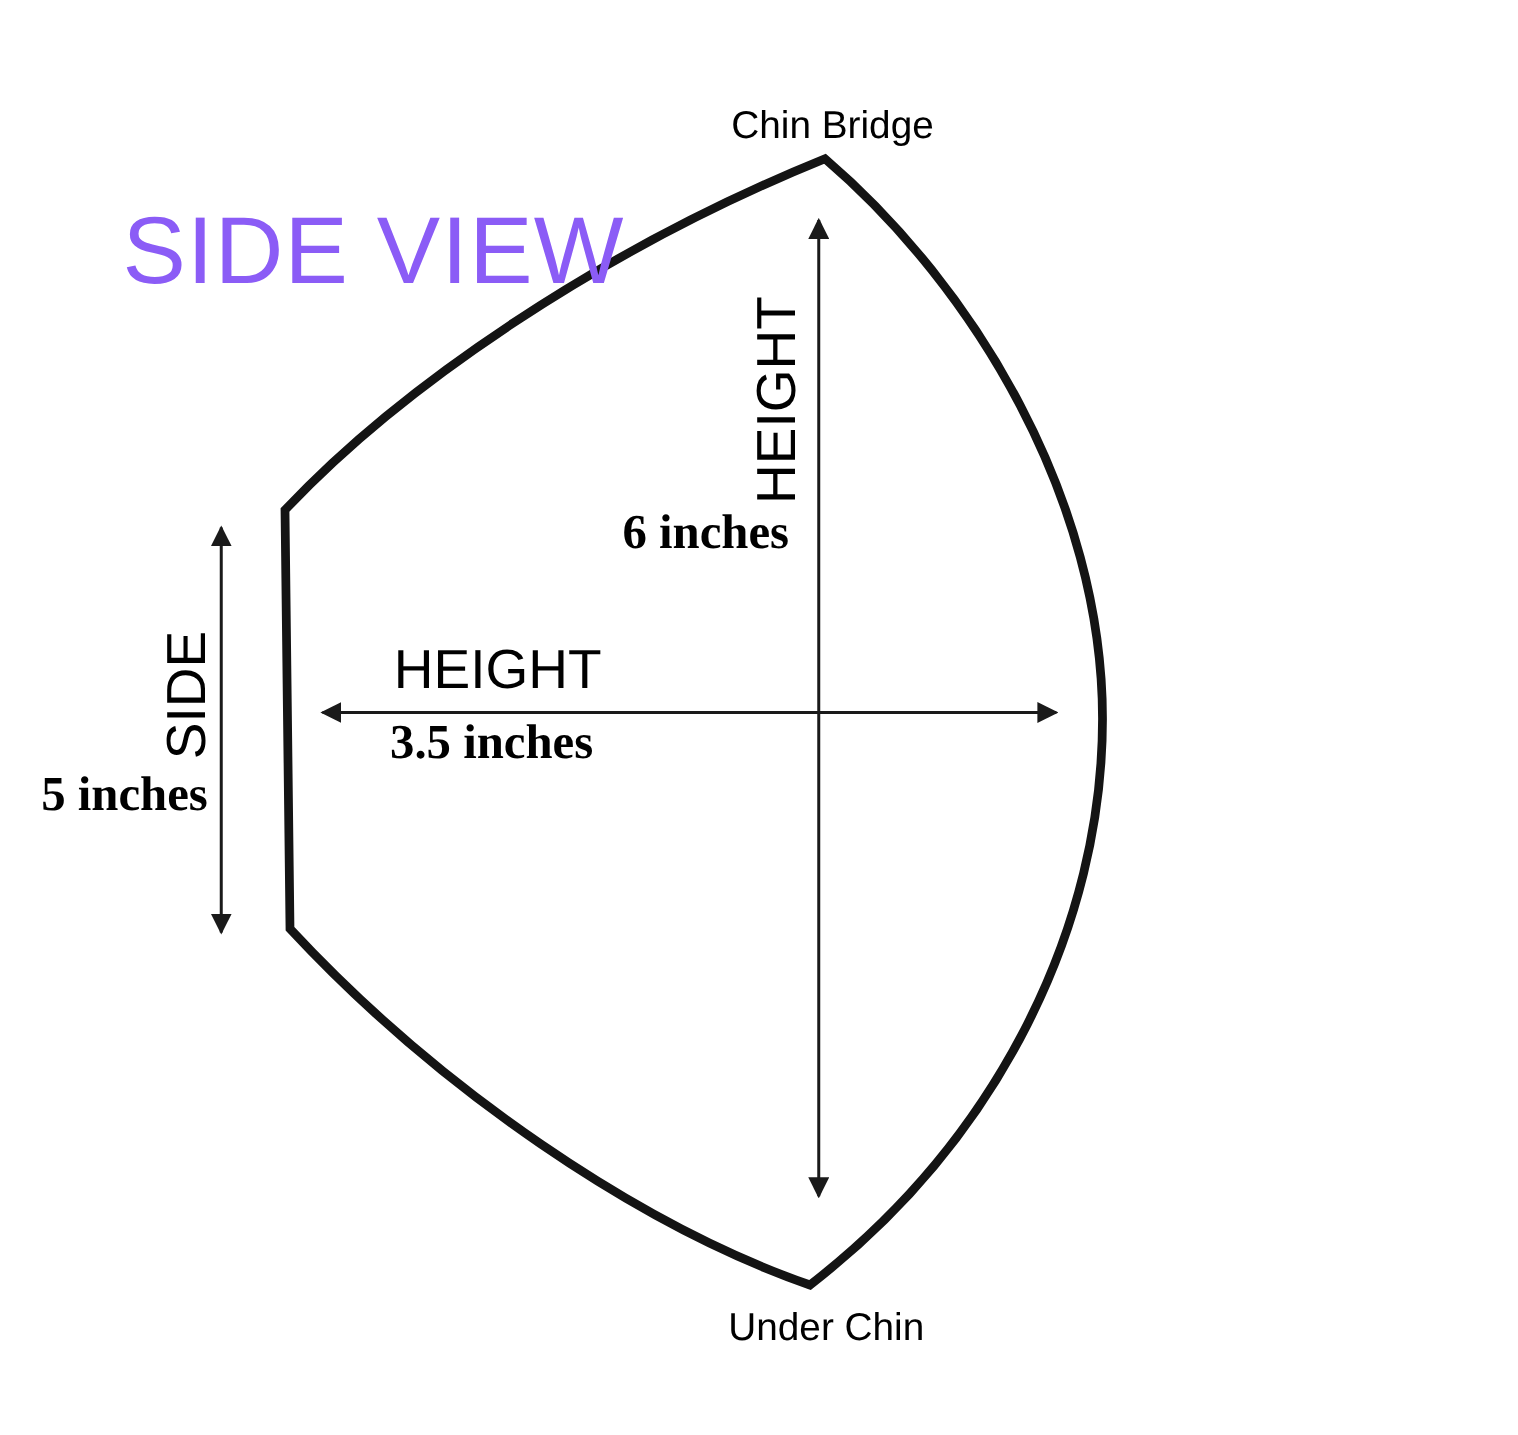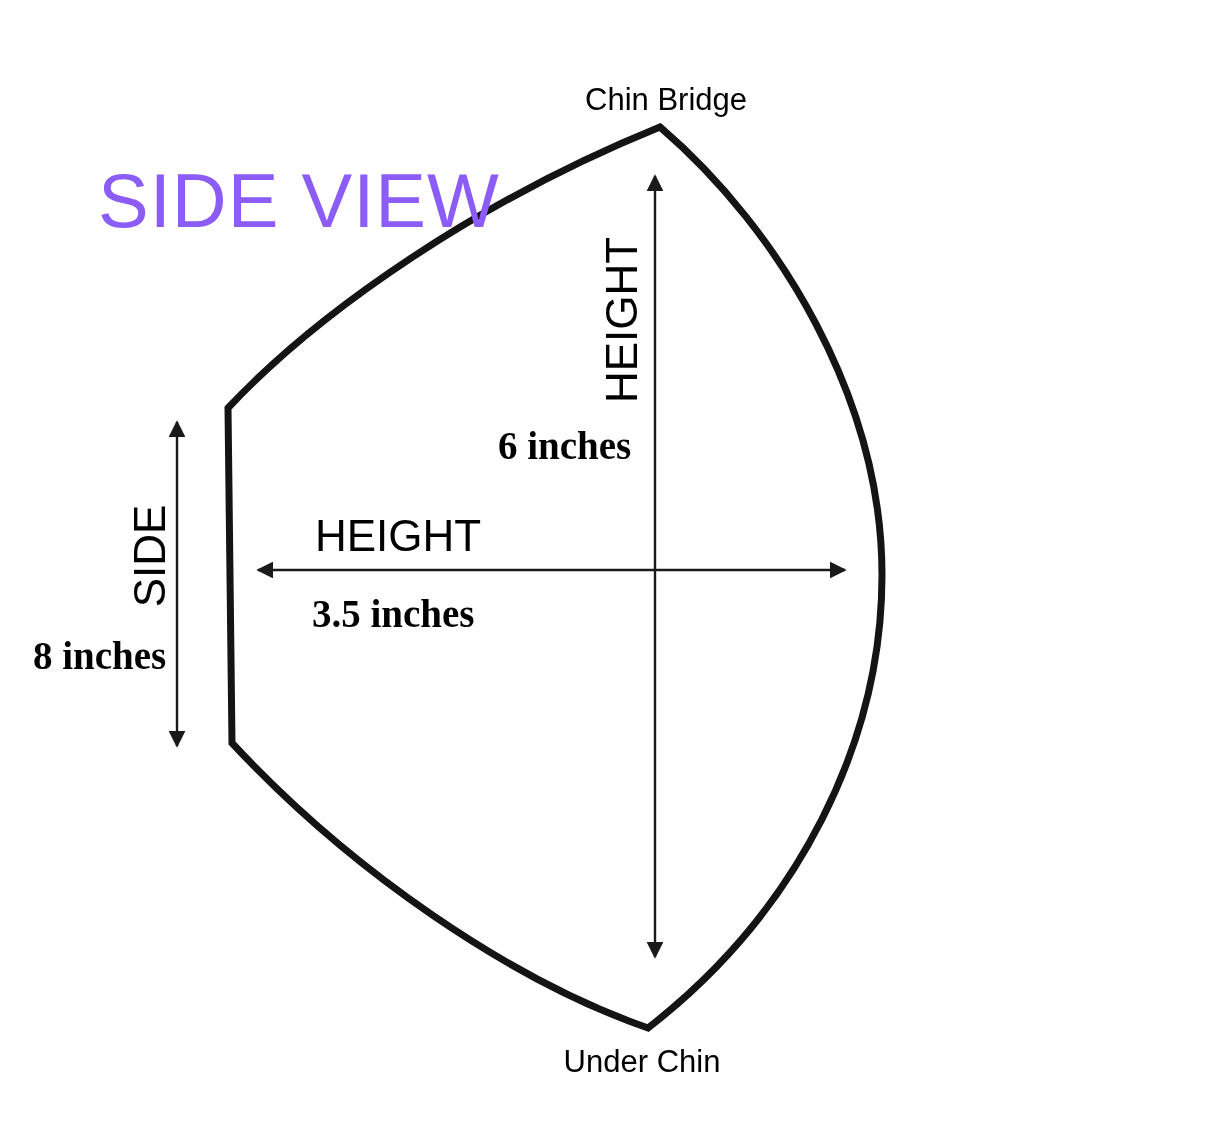--- a/index.html
+++ b/index.html
@@ -43,21 +43,21 @@
     color: #8b5cf6;
     font-weight: 400;
   }
   .nose-label {
     left: 666px;
     top: 84px;
     transform: translateX(-50%);
     font-size: 31px;
   }
   .chin-label {
-    left: 642px;
+    left: 661px;
     top: 1046px;
     transform: translateX(-50%);
     font-size: 31px;
   }
   .height-label {
     left: 622px;
     top: 320px;
     transform: translate(-50%, -50%) rotate(-90deg);
     font-size: 44px;
   }
@@ -69,21 +69,20 @@
   }
   .width-label {
     left: 315px;
     top: 514px;
     font-size: 44px;
   }
   .serif-value {
     font-family: "Liberation Serif", serif;
     font-weight: bold;
     font-size: 39px;
-    margin-top: 20px;
   }
   .height-value {
     left: 498px;
     top: 406px;
   }
   .width-value {
     left: 312px;
     top: 574px;
   }
   .side-value {
@@ -127,15 +126,15 @@
   <div class="txt height-label">HEIGHT</div>
 
   <div class="txt serif-value height-value">6 inches</div>
 
   <div class="txt width-label">HEIGHT</div>
 
   <div class="txt serif-value width-value">3.5 inches</div>
 
   <div class="txt side-label">SIDE</div>
 
-  <div class="txt serif-value side-value">8 inches</div>
+  <div class="txt serif-value side-value">5 inches</div>
 
 </div>
 
 </body></html>

